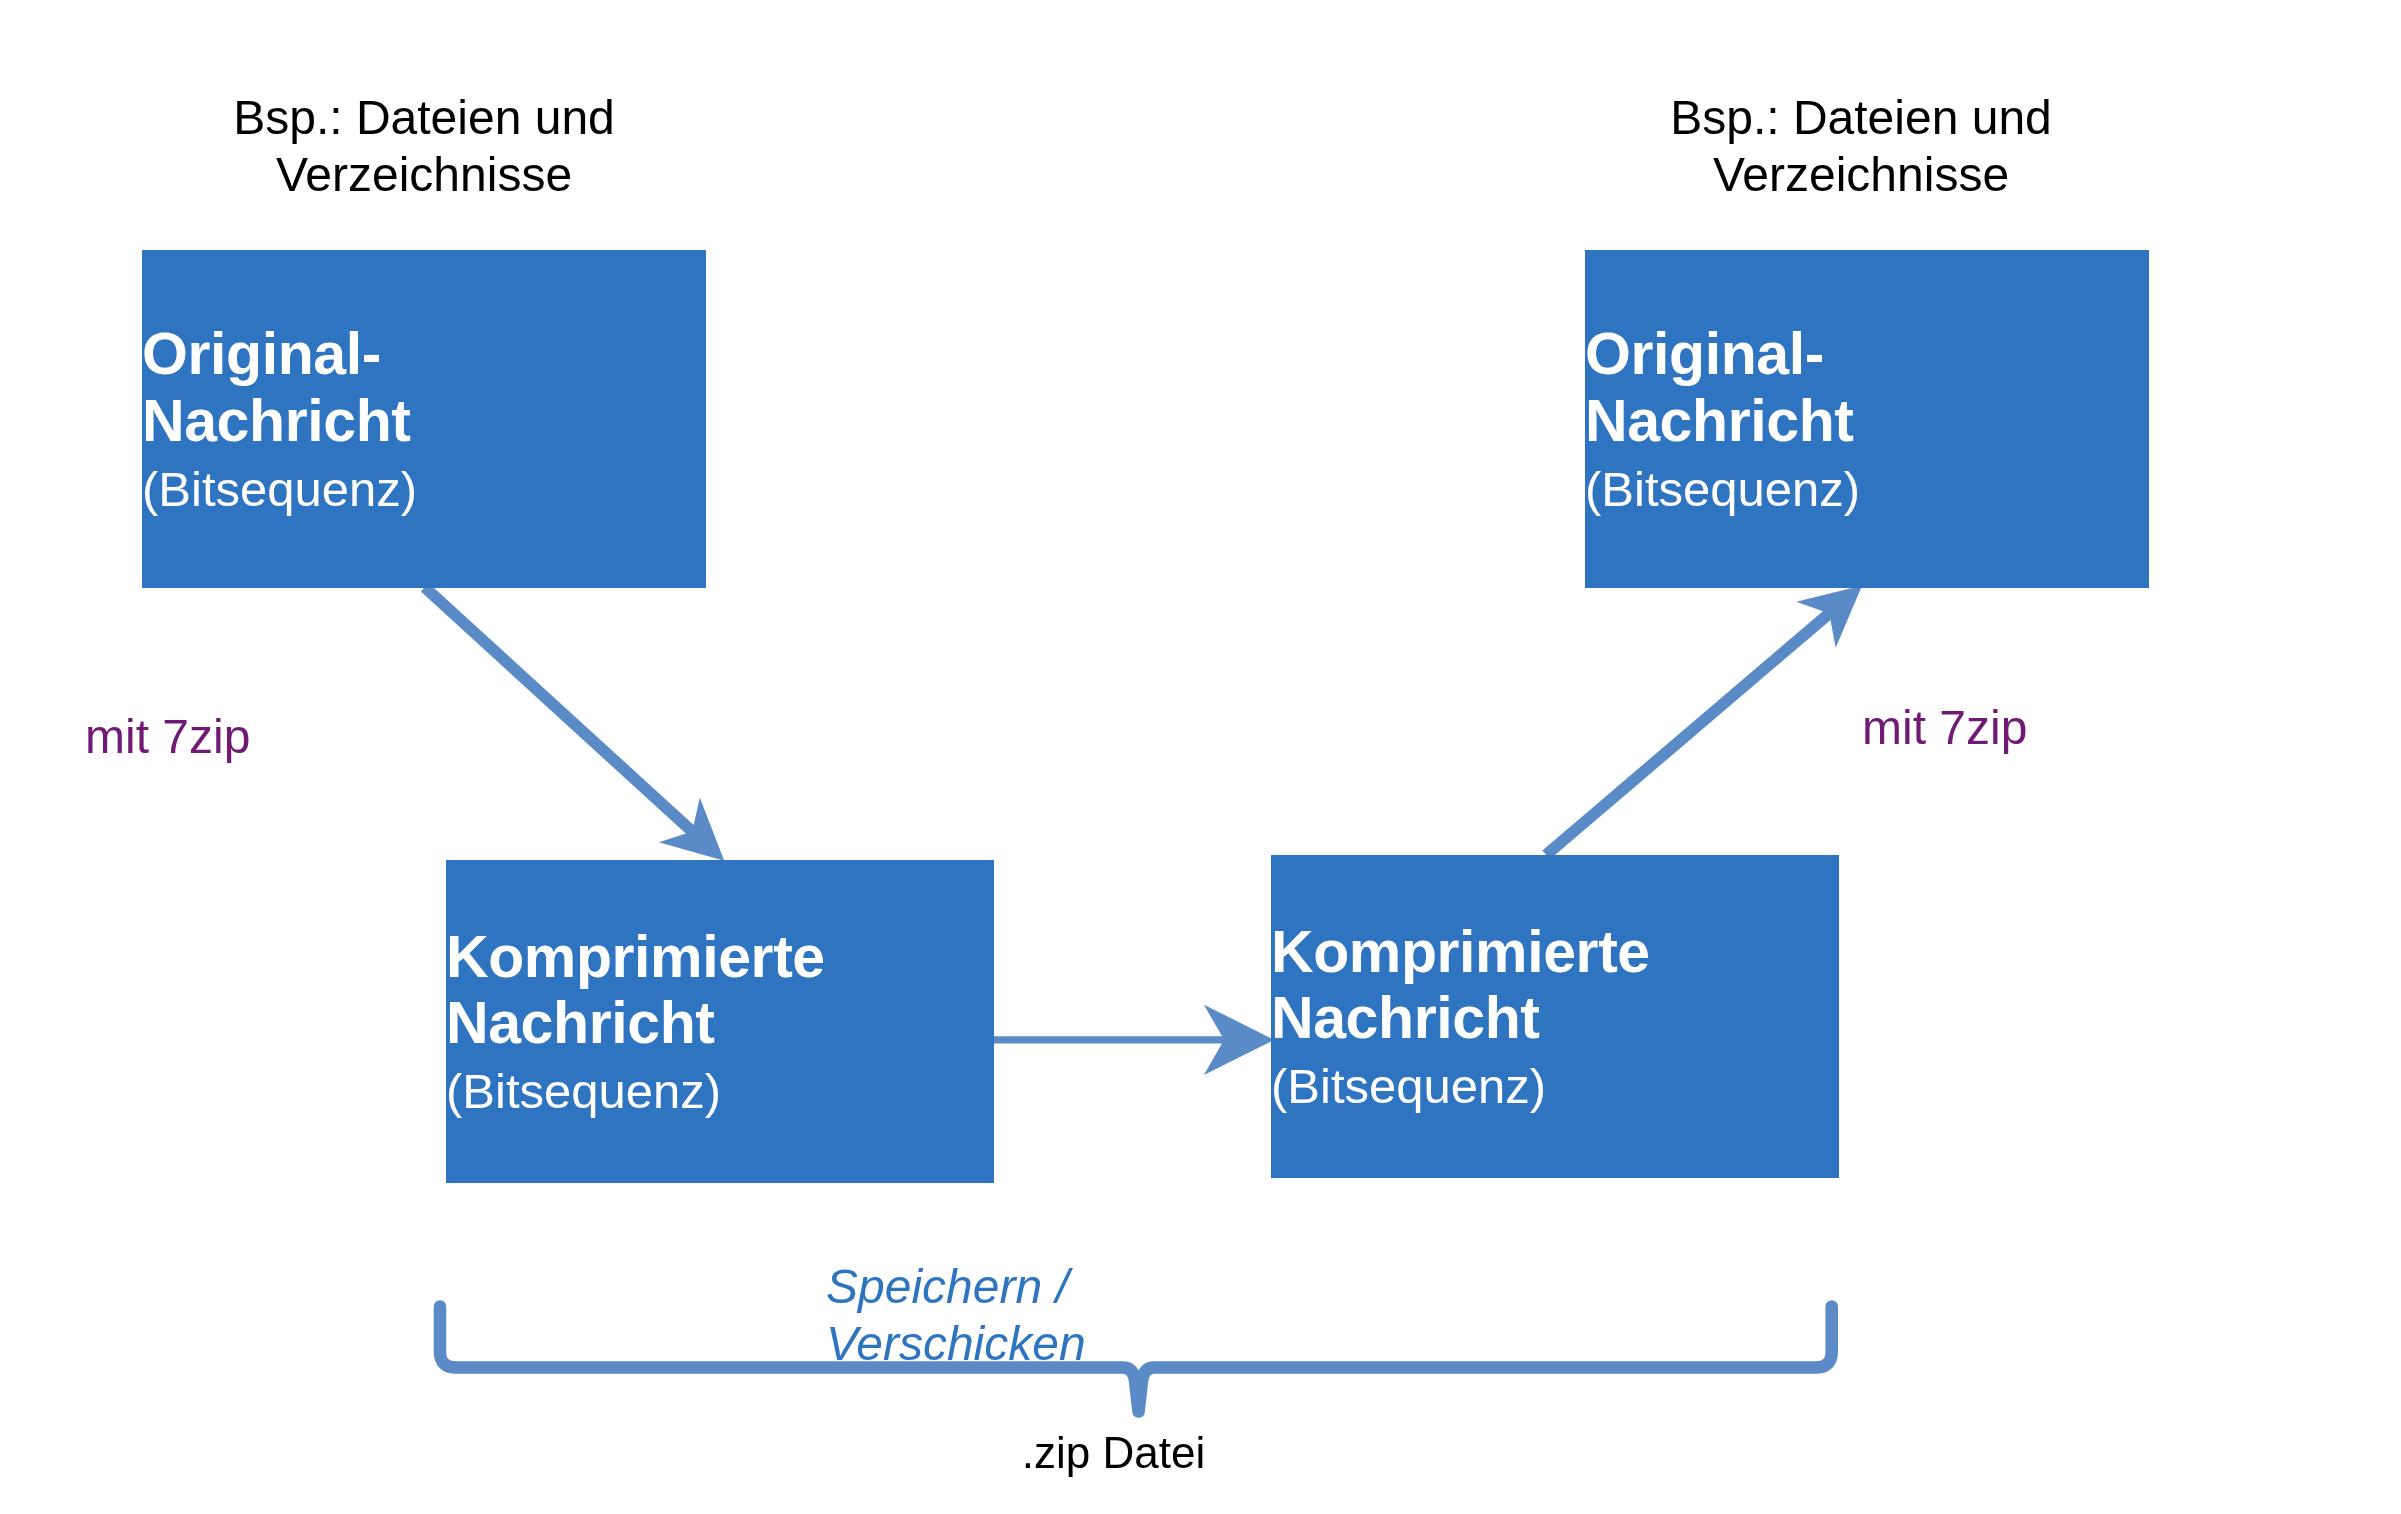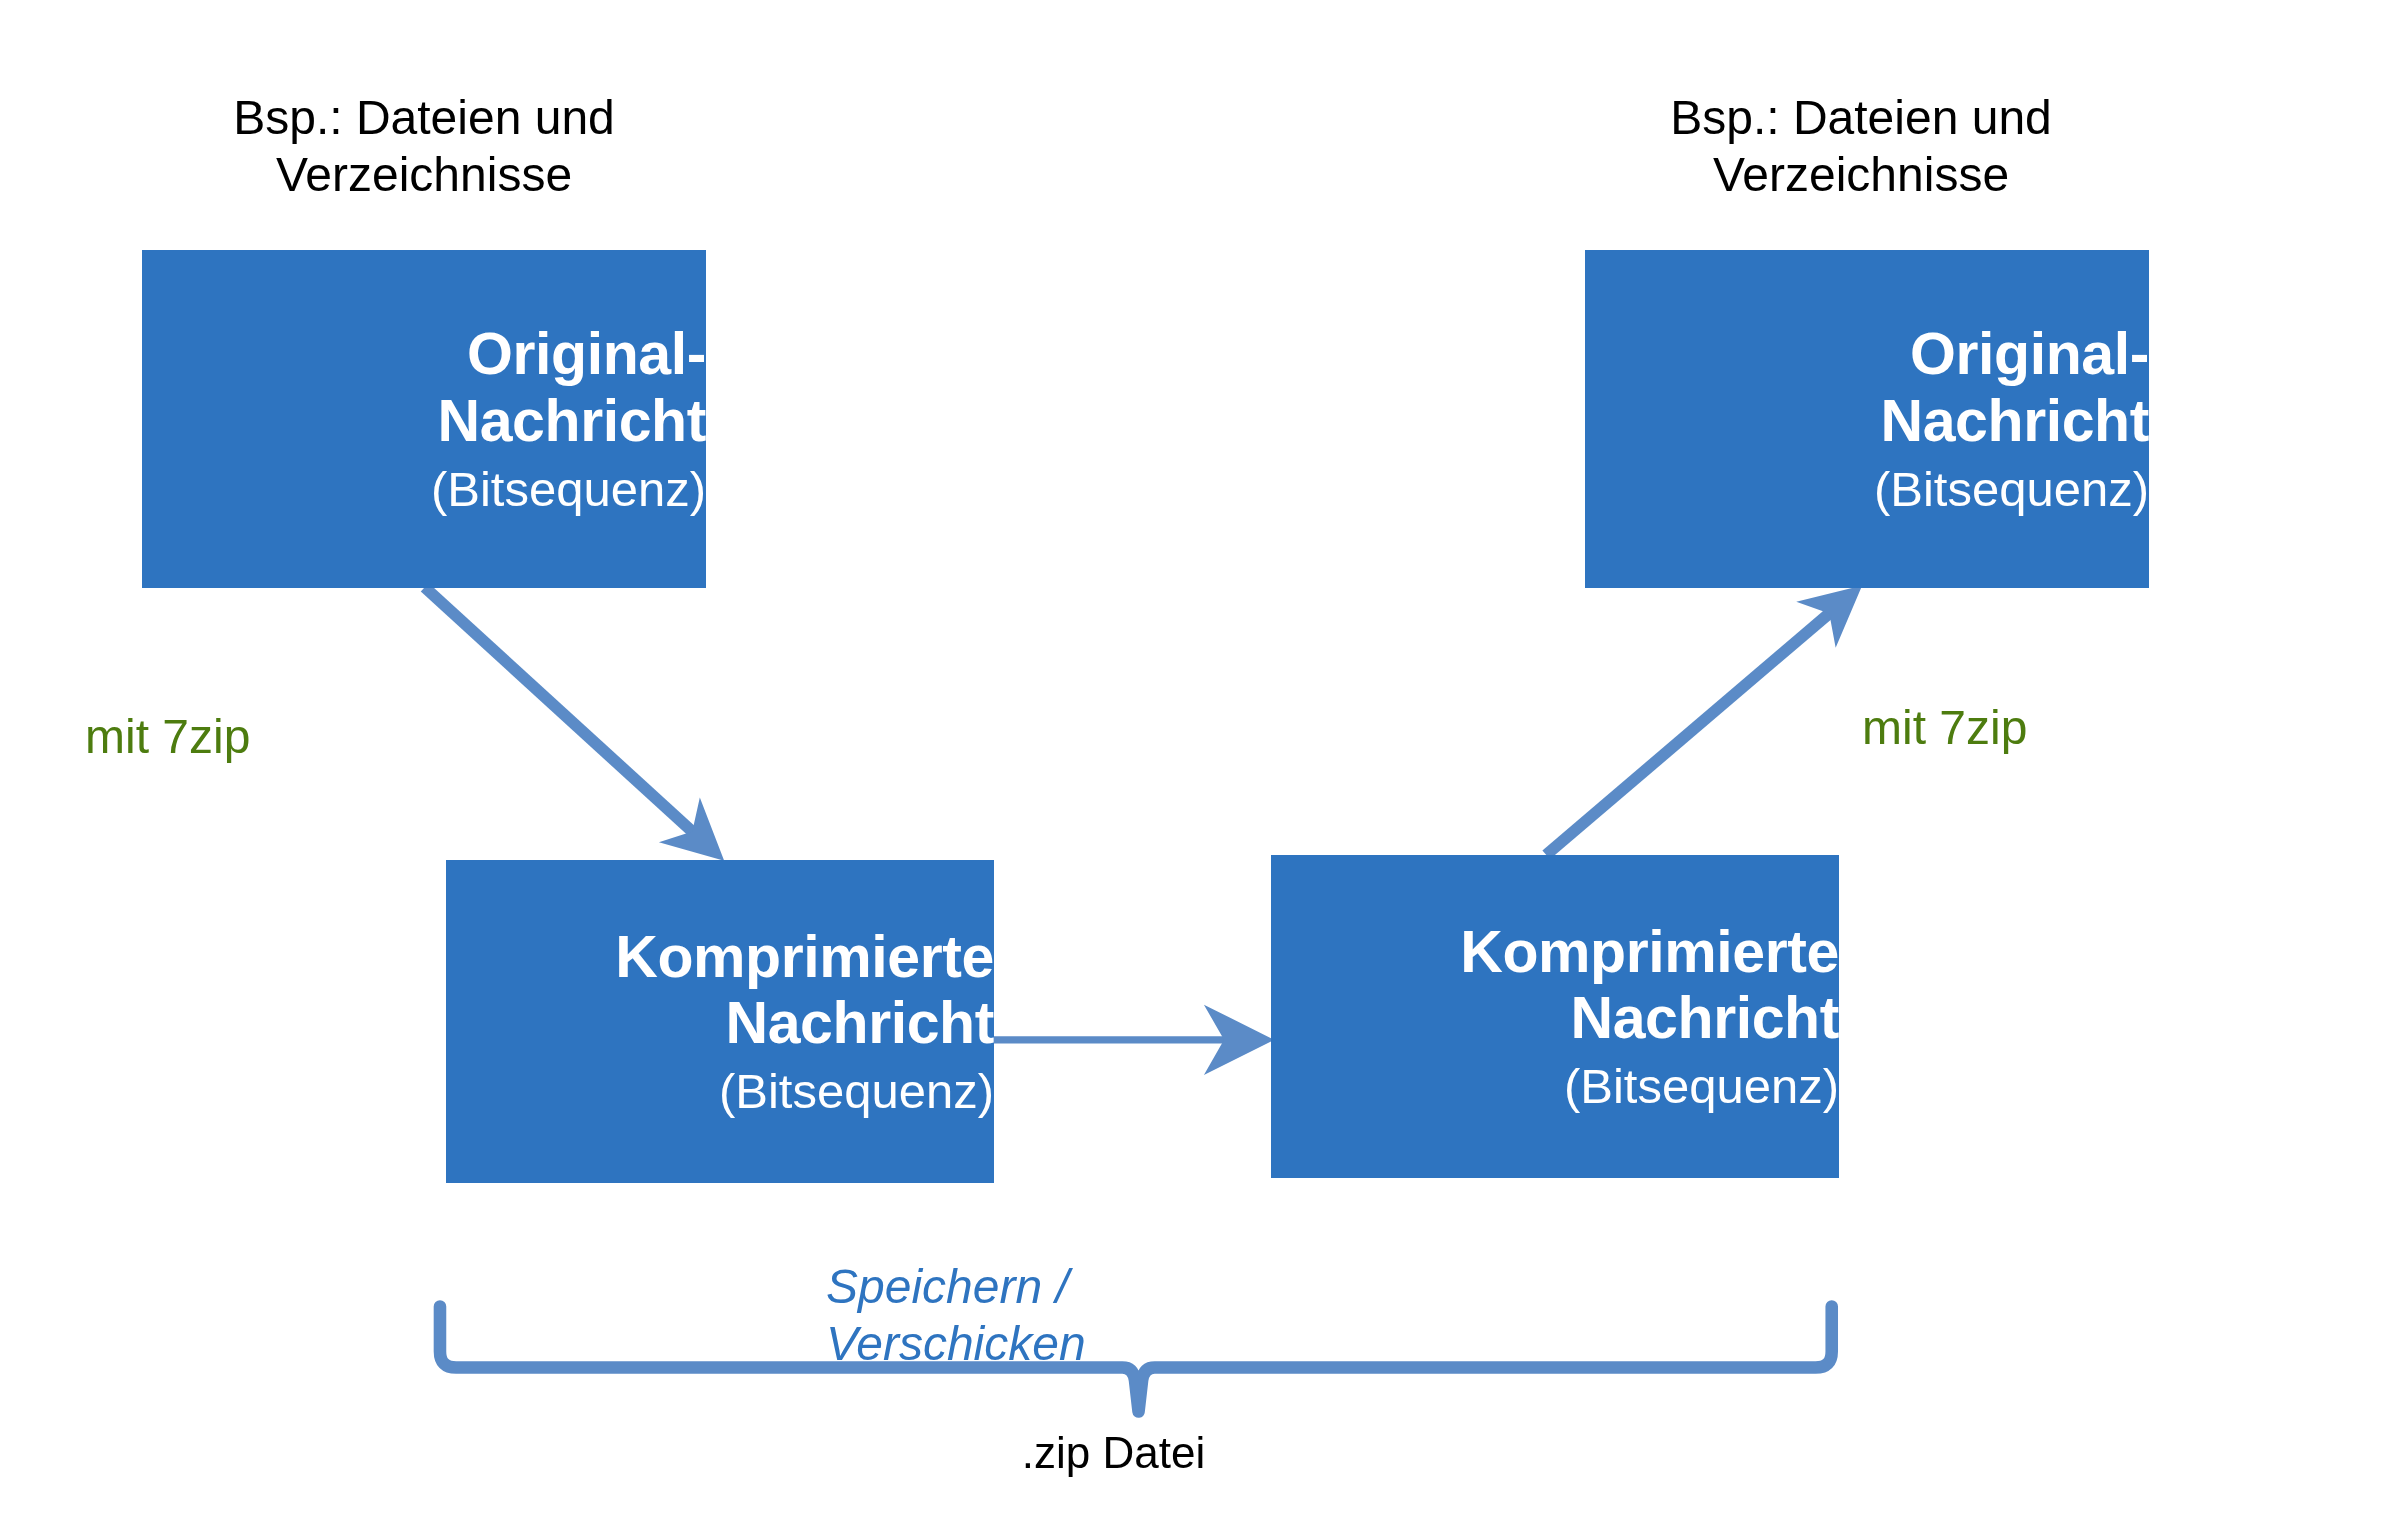--- a/index.html
+++ b/index.html
@@ -30,21 +30,21 @@
     pointer-events: none;
   }
 
   
   .msg-box {
     position: absolute;
     box-sizing: border-box;
     background: #2E74C0;
     display: flex;
     flex-direction: column;
-    align-items: flex-end;
+    align-items: flex-start;
     justify-content: center;
     color: #ffffff;
     text-align: center;
     line-height: 1.12;
   }
   .msg-box .bt-line {
     font-weight: bold;
     font-size: 59px;
     letter-spacing: -0.4px;
     white-space: nowrap;
@@ -79,21 +79,21 @@
     font-size: 48px;
     line-height: 1.18;
   }
   .process-label .action {
     display: block;
     color: #2E74C0;
     font-style: italic;
   }
   .process-label .tool {
     display: block;
-    color: #4d7c0f;
+    color: #701a75;
     font-style: normal;
   }
   #label-compress   { left: 85px;  top: 709px; text-align: left;  width: 503px; }
   #label-decompress { left: 1862px; top: 700px; text-align: left;  width: 539px; }
 
   
   #label-transfer {
     position: absolute;
     left: 826px;
     top: 1211px;

